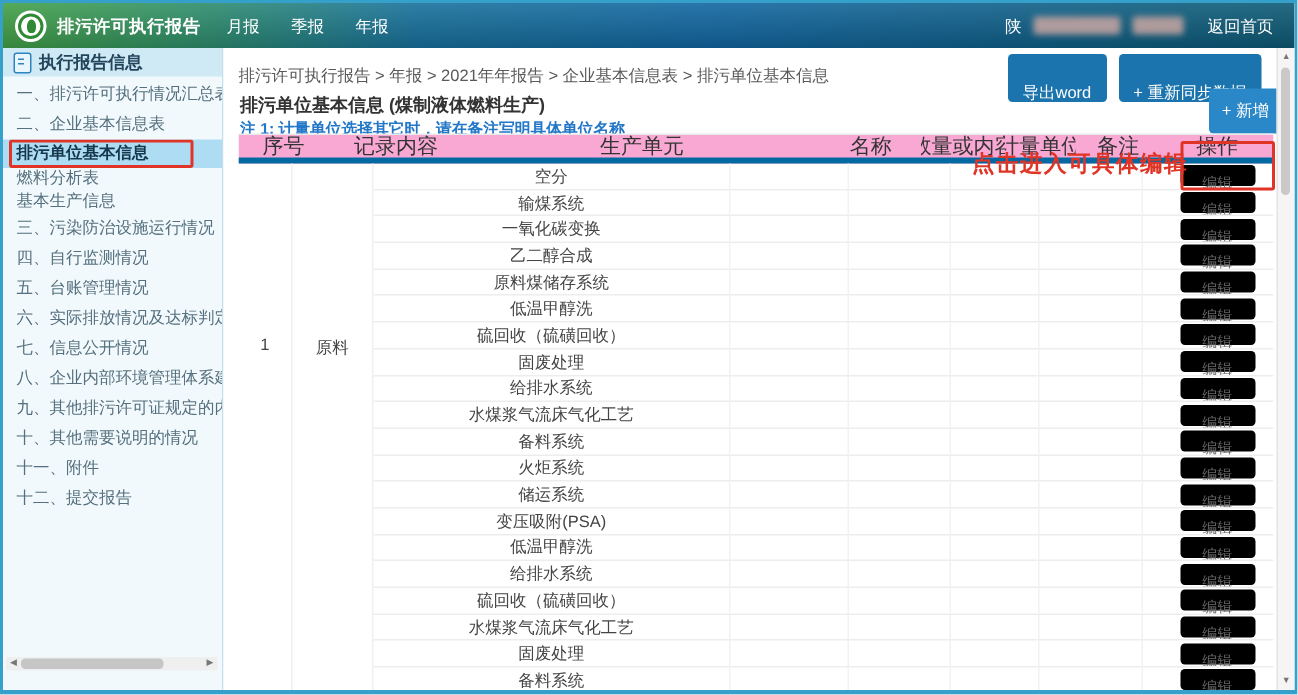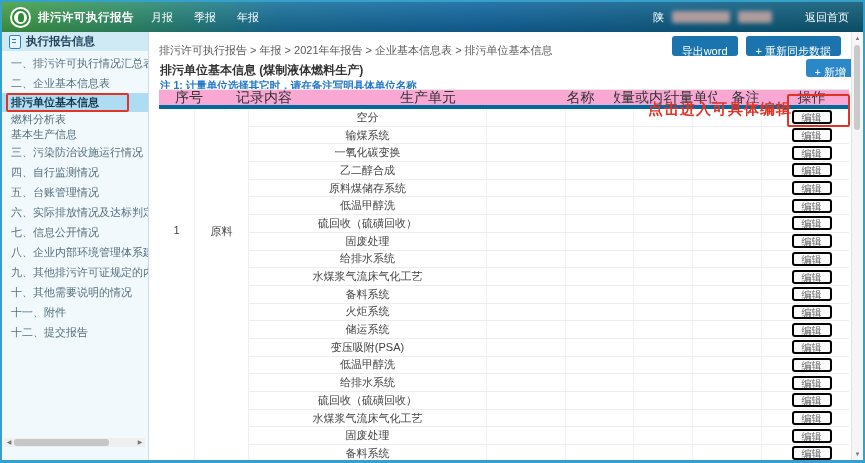--- a/index.html
+++ b/index.html
@@ -15,57 +15,57 @@
       linear-gradient(90deg,var(--topbar-green,#42a046) 0%,#2f8f68 14%,#17709c 32%,#1166a0 55%,var(--topbar-blue,#0d5a74) 100%);
   }
   .logo{width:21px;height:21px;border-radius:50%;background:#fff;margin-left:8px;position:relative;flex-shrink:0;}
   .logo::before{content:'';position:absolute;inset:2px;border:2px solid #2e8b33;border-radius:50%;}
   .logo::after{content:'';position:absolute;left:8px;top:6px;width:6px;height:9px;background:#2e8b33;border-radius:50% 50% 40% 40%;}
   .app-title{font-size:11.5px;font-weight:bold;margin-left:7px;letter-spacing:.5px;white-space:nowrap;}
   .tabs{display:flex;gap:21px;margin-left:17px;font-size:11px;}
   .tabs span{cursor:pointer;white-space:nowrap;}
   .topbar-right{margin-left:auto;display:flex;align-items:center;gap:8px;margin-right:14px;font-size:11px;}
   .redaction{height:12px;border-radius:2px;background:#c9a6a2;filter:blur(2px);opacity:.85;}
-  .home-link{cursor:pointer;margin-left:25px;white-space:nowrap;}
+  .home-link{cursor:pointer;margin-left:8px;white-space:nowrap;}
   
   .body{display:flex;height:428px;}
   .sidebar{width:146px;flex-shrink:0;background:var(--sidebar-bg,#f2f9fd);border-right:1px solid #c6dfec;position:relative;}
   .side-header{height:19px;background:var(--sidebar-header-bg,#cfe9f5);display:flex;align-items:center;gap:5px;padding-left:7px;font-size:11.5px;font-weight:bold;color:#23455c;}
   .doc-icon{width:10px;height:12px;border:1.5px solid #2d85c0;border-radius:2px;position:relative;background:#eaf6fd;flex-shrink:0;}
   .doc-icon::after{content:'';position:absolute;left:2px;top:3px;width:4px;height:1.5px;background:#2d85c0;box-shadow:0 3px 0 #2d85c0;}
   .side-list{list-style:none;margin:2px 0 0;padding:0;font-size:11px;color:#55707e;}
   .side-list li{height:20px;line-height:20px;padding-left:9px;white-space:nowrap;overflow:hidden;cursor:pointer;}
   .side-list li.sub{height:15px;line-height:15px;padding-left:9px;}
   .side-list li.selected{height:19px;line-height:19px;background:var(--selected-item-bg,#aedcf2);color:#16384d;font-weight:bold;position:relative;}
   .side-list li.selected::after{content:'';position:absolute;left:4px;top:0;width:119px;height:15px;border:2px solid var(--annotation-red,#e03426);border-radius:2px;}
   .side-hscroll{position:absolute;bottom:13px;left:2px;right:3px;height:9px;background:#efefef;display:flex;align-items:center;}
   .side-hscroll .arrow{font-size:6px;color:#777;width:10px;text-align:center;line-height:9px;cursor:pointer;}
   .side-hscroll .thumb{height:7px;background:#c6c6c6;border-radius:3px;flex:1;margin-right:26px;cursor:grab;}
   
   .main{flex:1;position:relative;background:#fff;overflow:hidden;}
   .breadcrumb{position:absolute;left:10px;top:11px;font-size:11px;color:#5a5a5a;white-space:nowrap;}
   .top-buttons{position:absolute;right:22px;top:4px;display:flex;gap:8px;}
-  .btn-primary{background:var(--primary-button,#1b74ad);color:#fff;font-size:11px;height:20px;line-height:20px;padding:5px 10px;border-radius:3px;border:none;cursor:pointer;white-space:nowrap;}
+  .btn-primary{background:var(--primary-button,#1b74ad);color:#fff;font-size:11px;height:20px;line-height:20px;padding:16px 10px;border-radius:3px;border:none;cursor:pointer;white-space:nowrap;}
   .content-title{position:absolute;left:11px;top:30px;font-size:12px;font-weight:bold;color:#333;}
   .content-note{position:absolute;left:11px;top:47px;font-size:10.5px;font-weight:bold;color:var(--note-blue,#2377c8);}
-  .btn-add{position:absolute;right:8px;top:27px;background:var(--add-button,#2a87c8);color:#fff;font-size:11px;height:18px;line-height:18px;padding:4px 9px;border-radius:3px;border:none;cursor:pointer;}
+  .btn-add{position:absolute;right:8px;top:27px;background:var(--add-button,#2a87c8);color:#fff;font-size:11px;height:30px;line-height:18px;padding:4px 9px;border-radius:3px;border:none;cursor:pointer;}
   
   .table{position:absolute;left:10px;top:57px;width:690px;height:371px;overflow:hidden;border-top:1px solid #e9e9e9;}
   .thead{display:flex;height:15px;background:#f9a8d4;border-bottom:4px solid #0369a1;font-size:14px;color:#333;}
   .th,.cell{display:flex;align-items:center;justify-content:center;box-sizing:border-box;overflow:hidden;white-space:nowrap;}
   .c1{width:60px;}.c2{width:90px;}.c3{width:238px;}.c4{width:67px;}
   .c5{width:56px;}.c6{width:47px;}.c7{width:57px;}.c8{width:75px;}
   .tbody{display:flex;}
   .merge-cell{display:flex;justify-content:center;align-items:flex-start;font-size:11px;color:#444;border-right:1px solid #efefef;box-sizing:border-box;}
   .merge-cell span{margin-top:115px;}
   .rows{flex:1;display:flex;flex-direction:column;}
   .row{display:flex;height:17.7px;box-sizing:border-box;border-bottom:1px solid #ededed;font-size:11px;color:#444;gap:12px;}
   .cell{border-right:1px solid #f2f2f2;height:100%;}
   .cell.c8{border-right:none;}
-  .btn-edit{font-size:10px;color:#666;background:#fafafa;border:2px solid #000000;border-radius:3px;height:14px;line-height:11px;padding:0 8px;cursor:pointer;}
+  .btn-edit{font-size:10px;color:#666;background:#fafafa;border:7px solid #000000;border-radius:3px;height:14px;line-height:11px;padding:0 8px;cursor:pointer;}
   
   .callout-text{position:absolute;left:499px;top:68px;font-size:15px;font-weight:bold;color:var(--annotation-red,#e03426);letter-spacing:1px;white-space:nowrap;pointer-events:none;}
   .callout-box{position:absolute;left:638px;top:62px;width:59px;height:29px;border:2px solid var(--annotation-red,#e03426);border-radius:2px;pointer-events:none;}
   
   .vscroll{position:absolute;right:0;top:0;bottom:0;width:11px;background:#f5f5f5;border-left:1px solid #e4e4e4;}
   .vscroll .arrow{position:absolute;left:0;width:100%;text-align:center;font-size:6px;color:#777;cursor:pointer;}
   .vscroll .up{top:3px;}
   .vscroll .down{bottom:3px;}
   .vthumb{position:absolute;top:13px;left:2px;width:6px;height:85px;background:#c9c9c9;border-radius:3px;cursor:grab;}
 </style>

